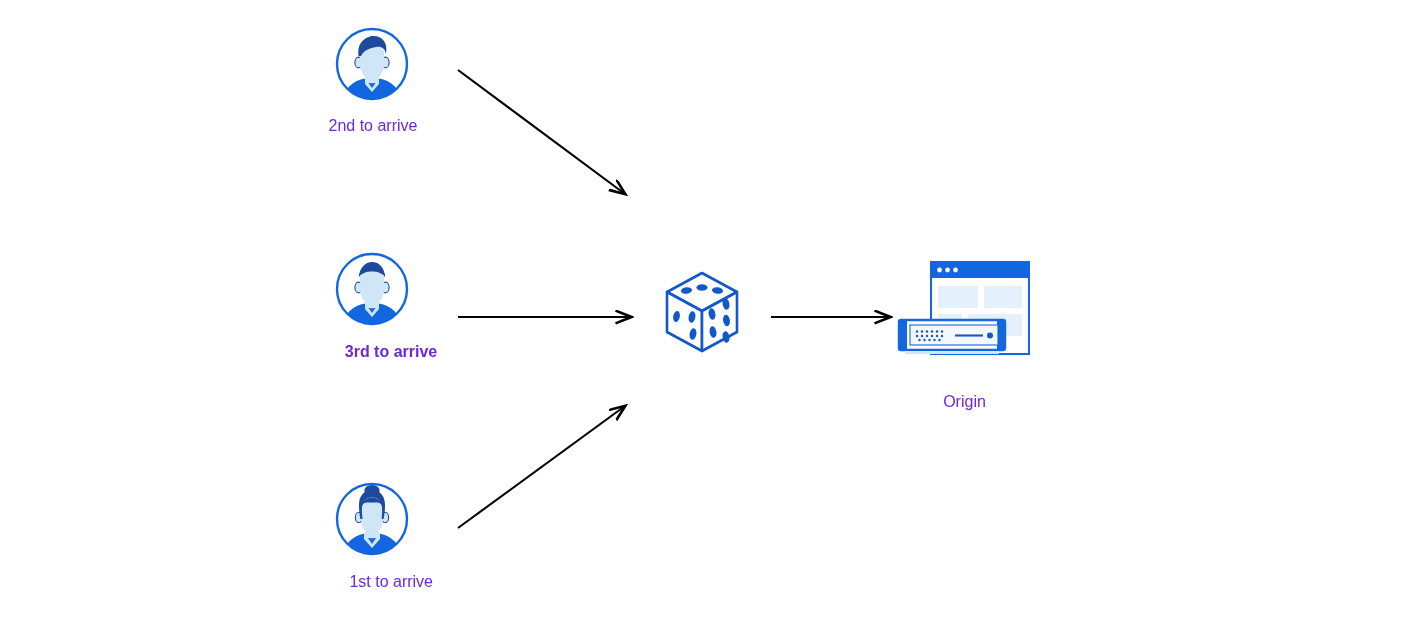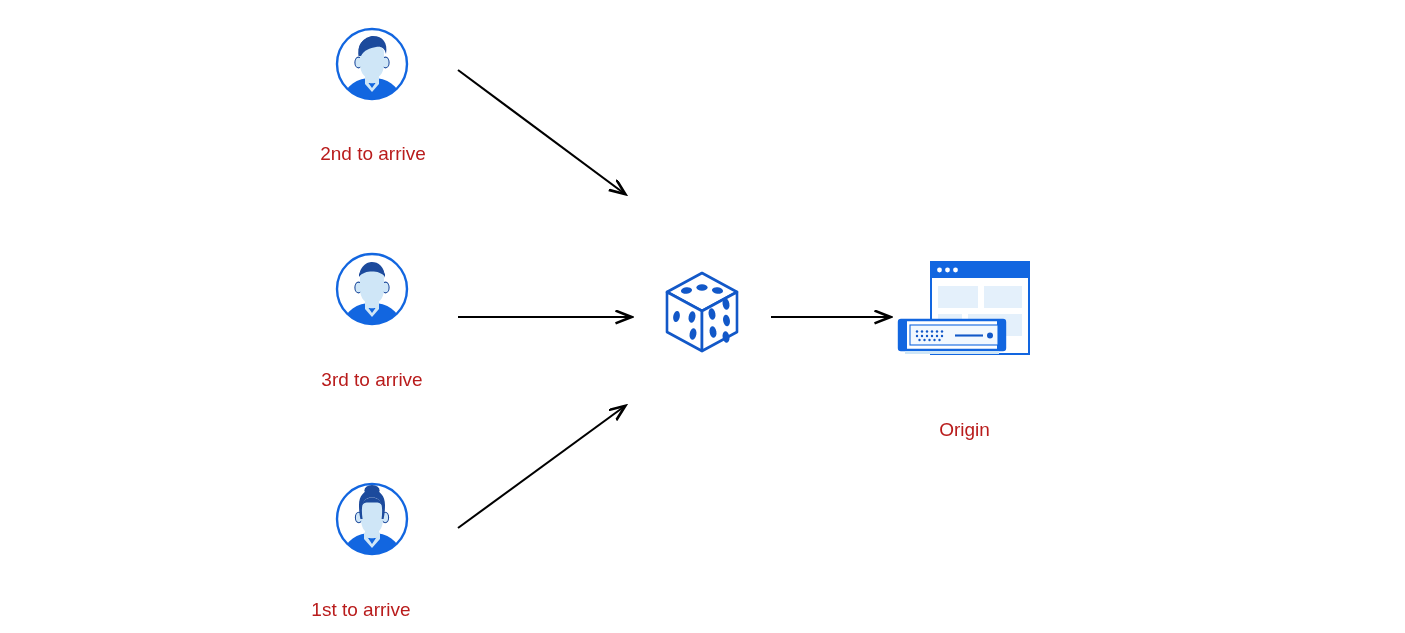--- a/index.html
+++ b/index.html
@@ -10,25 +10,24 @@
     overflow:hidden;
   }
   #stage{position:relative;width:1405px;height:633px;}
 
   .node{position:absolute;}
 
   .avatar-wrap{position:absolute;width:76px;height:76px;}
   .node-label{
     position:absolute;
     text-align:center;
-    color:#b91c1c;
-    font-size:19px;
+    color:#6d28d9;
+    font-size:16px;
     line-height:22px;
     white-space:nowrap;
-    margin-top:28px;
   }
   .arrow-layer{position:absolute;left:0;top:0;width:1405px;height:633px;pointer-events:none;}
   .icon-svg{display:block;}
 </style>
 </head>
 <body>
 
 <div id="stage">
 
   <svg class="arrow-layer" viewBox="0 0 1405 633" width="1405" height="633" xmlns="http://www.w3.org/2000/svg">
@@ -89,21 +88,21 @@
         <path d="M31 44 L45 44 L45 55 C45 58 31 58 31 55 Z" fill="#cfe6f7"></path>
         <ellipse cx="24.5" cy="36.5" rx="3.6" ry="5.4" fill="#cfe6f7" stroke="#1c4a9c" stroke-width="1.1"></ellipse>
         <ellipse cx="51.5" cy="36.5" rx="3.6" ry="5.4" fill="#cfe6f7" stroke="#1c4a9c" stroke-width="1.1"></ellipse>
         <path d="M26 26 C26 17 50 17 50 26 L50 38 C50 48 44 53 38 53 C32 53 26 48 26 38 Z" fill="#cfe6f7"></path>
 
         <path d="M25 28 C25 15 33 11 38 11 C44 11 51 15 51 28 L51 23 C48 20 43 19.2 38 19.2 C33 19.2 28 20 25 23 Z" fill="#1c4a9c"></path>
         <path d="M25 23 C28 19 33 17.6 38 17.6 C43 17.6 48 19 51 23 L51 26 C48 21.6 43 20.4 38 20.4 C33 20.4 28 21.6 25 26 Z" fill="#1c4a9c"></path>
       </g>
     </svg>
   </div>
-  <div class="node-label" style="left:312px;top:341px;width:120px;">3rd to arrive</div>
+  <div class="node-label" style="left:331px;top:341px;width:120px;font-weight:bold;">3rd to arrive</div>
 
   <div class="node avatar-wrap" style="left:334px;top:481px;">
     <svg class="icon-svg" width="76" height="76" viewBox="0 0 76 76" xmlns="http://www.w3.org/2000/svg">
       <defs>
         <clipPath id="clipC">
             <circle cx="38" cy="38" r="35"></circle>
           </clipPath>
       </defs>
       <circle cx="38" cy="38" r="35" fill="#ffffff" stroke="#1266e0" stroke-width="2.4"></circle>
       <g clip-path="url(#clipC)">
@@ -115,21 +114,21 @@
         <path d="M27 26 C27 17 49 17 49 26 L49 38 C49 48 44 53 38 53 C32 53 27 48 27 38 Z" fill="#cfe6f7"></path>
 
         <path d="M38 9 C30 9 25 15 25 24 C25 30 25.6 34 26.4 38 L28.6 38 C27.8 33 27.6 28 28.4 24 C30 18 34 16.4 38 16.4 C42 16.4 46 18 47.6 24 C48.4 28 48.2 33 47.6 38 L49.6 38 C50.4 34 51 30 51 24 C51 15 46 9 38 9 Z" fill="#1c4a9c"></path>
 
         <ellipse cx="38" cy="9.5" rx="7.6" ry="5.6" fill="#1c4a9c"></ellipse>
 
         <path d="M27.4 25 C29.5 18.5 34 16.5 38 16.5 C42 16.5 46.5 18.5 48.6 25 C46 20.8 42.4 21.6 38 21.6 C33.6 21.6 30 20.8 27.4 25 Z" fill="#1c4a9c"></path>
       </g>
     </svg>
   </div>
-  <div class="node-label" style="left:301px;top:571px;width:120px;">1st to arrive</div>
+  <div class="node-label" style="left:313px;top:571px;width:120px;text-align:right;">1st to arrive</div>
 
   <div class="node" style="left:662px;top:268px;width:80px;height:94px;">
     <svg class="icon-svg" width="80" height="94" viewBox="0 0 80 94" xmlns="http://www.w3.org/2000/svg">
       <g stroke="#1258c8" stroke-width="2.6" fill="#ffffff" stroke-linejoin="round">
 
         <path d="M40 5 L75 24 L40 43 L5 24 Z"></path>
 
         <path d="M5 24 L40 43 L40 83 L5 64 Z"></path>
 
         <path d="M75 24 L75 64 L40 83 L40 43 Z"></path>

